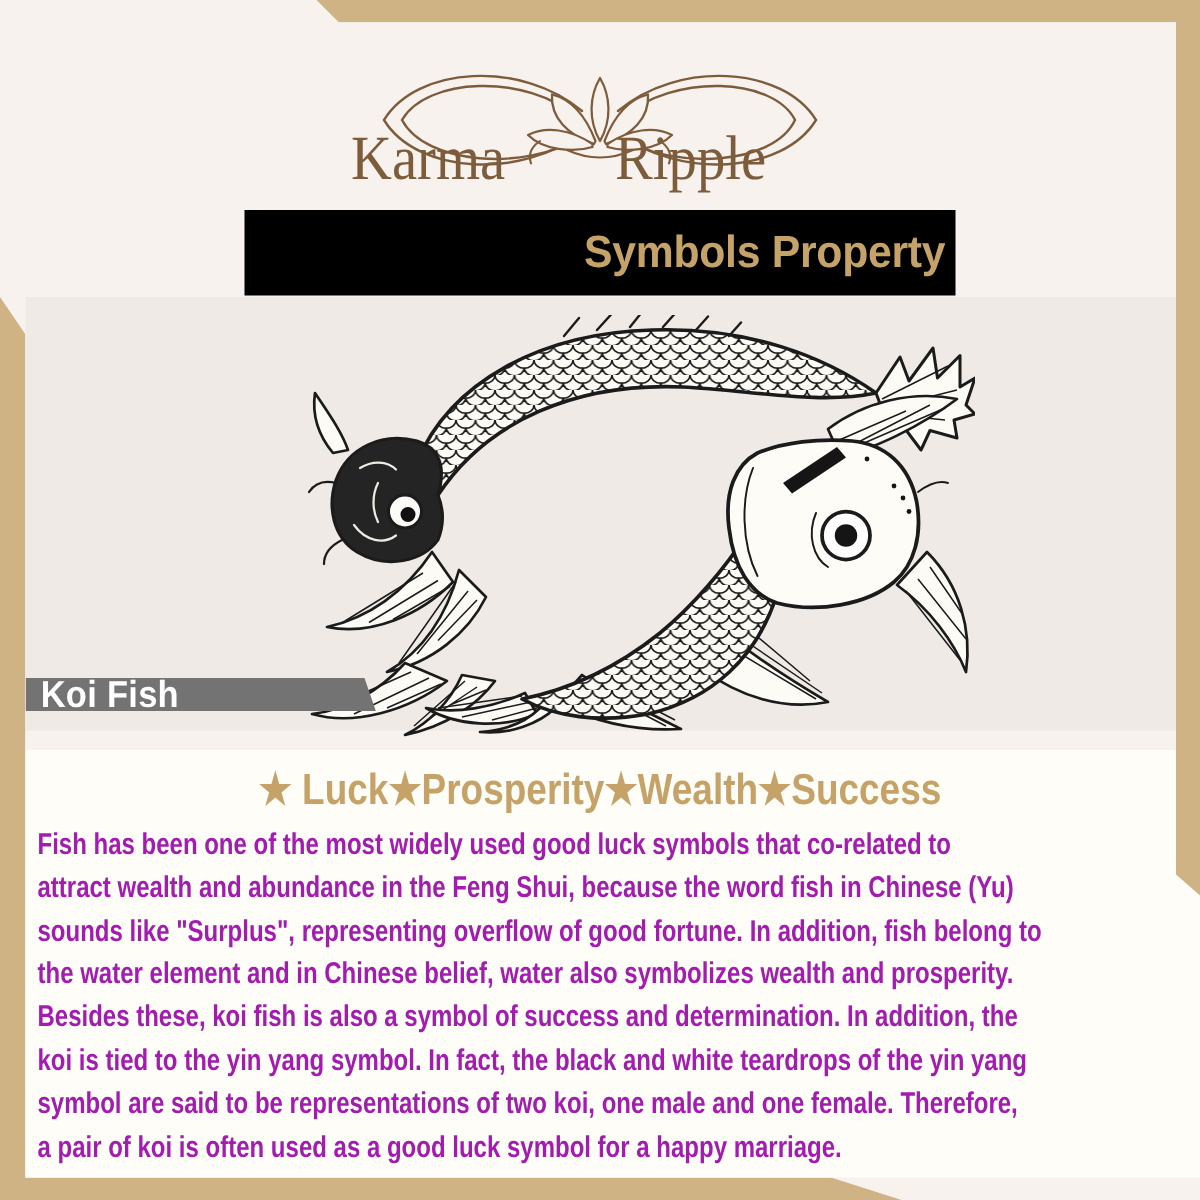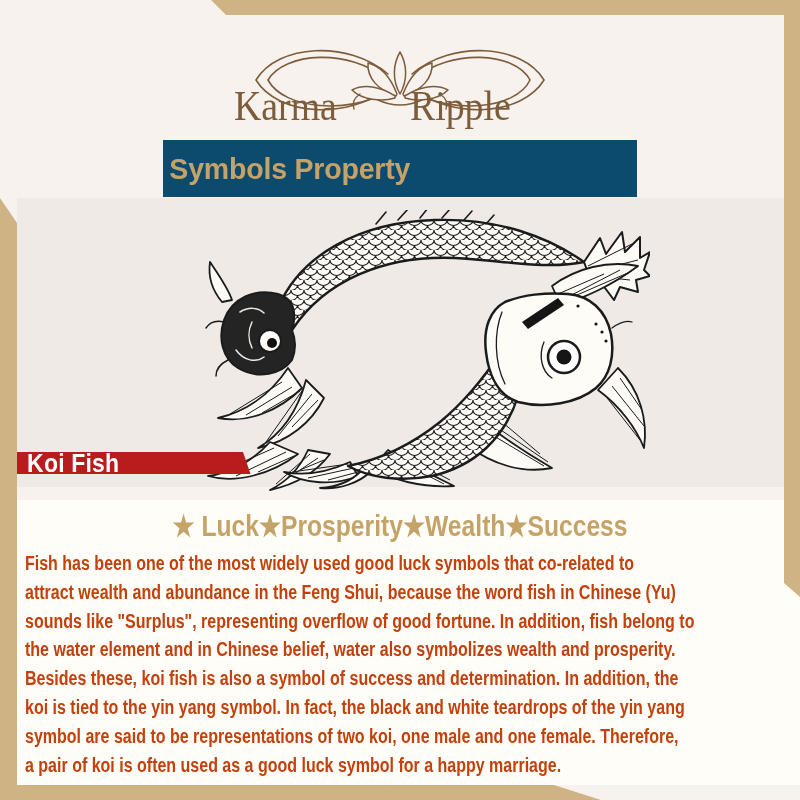--- a/index.html
+++ b/index.html
@@ -2,37 +2,37 @@
 <html><head>
 <meta charset="utf-8">
 <style>
   html,body{margin:0;padding:0;}
   body{width:800px;height:800px;overflow:hidden;position:relative;
        font-family:"Liberation Sans",sans-serif;background:#F7F2ED;}
   .abs{position:absolute;}
 
   
   #panel-gray{left:17px;top:198px;width:767px;height:289px;background:#EFEAE6;z-index:1;}
-  #title-box{left:163px;top:140px;width:474px;height:57px;background:#0c4a6e;z-index:2;
-             display:flex;align-items:center;justify-content:flex-start;}
+  #title-box{left:163px;top:140px;width:474px;height:57px;background:#000000;z-index:2;
+             display:flex;align-items:center;justify-content:flex-end;}
   #panel-white{left:17px;top:500px;width:783px;height:285px;background:#FFFDF8;z-index:1;}
 
   
   .tan{background:#D0B384;z-index:3;}
   #frame-top{left:0;top:0;width:800px;height:15px;
              clip-path:polygon(211px 0,800px 0,800px 15px,226px 15px);}
   #frame-right{left:784px;top:0;width:16px;height:600px;
              clip-path:polygon(0 0,16px 0,16px 597px,0 583px);}
   #frame-left{left:0;top:198px;width:17px;height:602px;
              clip-path:polygon(0 0,17px 25px,17px 602px,0 602px);}
   #frame-bottom{left:0;top:785px;width:800px;height:15px;
              clip-path:polygon(0 0,554px 0,601px 15px,0 15px);}
 
   
-  #koi-banner{left:17px;top:452px;width:239px;height:22px;background:#b91c1c;z-index:4;
+  #koi-banner{left:17px;top:452px;width:239px;height:22px;background:#737373;z-index:4;
               clip-path:polygon(0 0,226px 0,239px 38px,0 38px);
               display:flex;align-items:center;text-align:right;}
   #koi-banner .label{color:#FFFFFF;font-weight:700;font-size:25px;letter-spacing:0.2px;
               padding-left:11px;transform:scaleX(0.92);transform-origin:left center;}
 
   
   #logo{left:0;top:28px;width:800px;height:100px;z-index:2;padding-left:32px;}
   .logo-word{position:absolute;font-family:"Liberation Serif",serif;font-size:42px;
              color:#7D5C3C;top:54px;white-space:nowrap;transform:scaleX(0.9);
              transform-origin:left center;}
@@ -41,21 +41,21 @@
   #logo-swirl{position:absolute;left:238px;top:8px;}
 
   
   #headline{font-weight:700;font-size:30px;color:#C5A368;letter-spacing:-0.2px;
             transform:scaleX(0.95);}
   #tagline{left:0;top:509px;width:800px;text-align:center;z-index:5;
            font-weight:700;font-size:29px;color:#C5A368;white-space:nowrap;
            transform:scaleX(0.85);}
 
   
-  #body-text{left:25px;top:549px;width:770px;z-index:5;color:#c2410c;}
+  #body-text{left:25px;top:549px;width:770px;z-index:5;color:#a21caf;}
   #body-text .line{display:block;white-space:nowrap;font-size:20px;font-weight:700;
             height:28.8px;line-height:28.8px;transform:scaleX(0.80);
             transform-origin:left center;letter-spacing:0px;}
 
   
   #fish{left:200px;top:210px;z-index:2;}
 </style>
 </head>
 <body>
 

